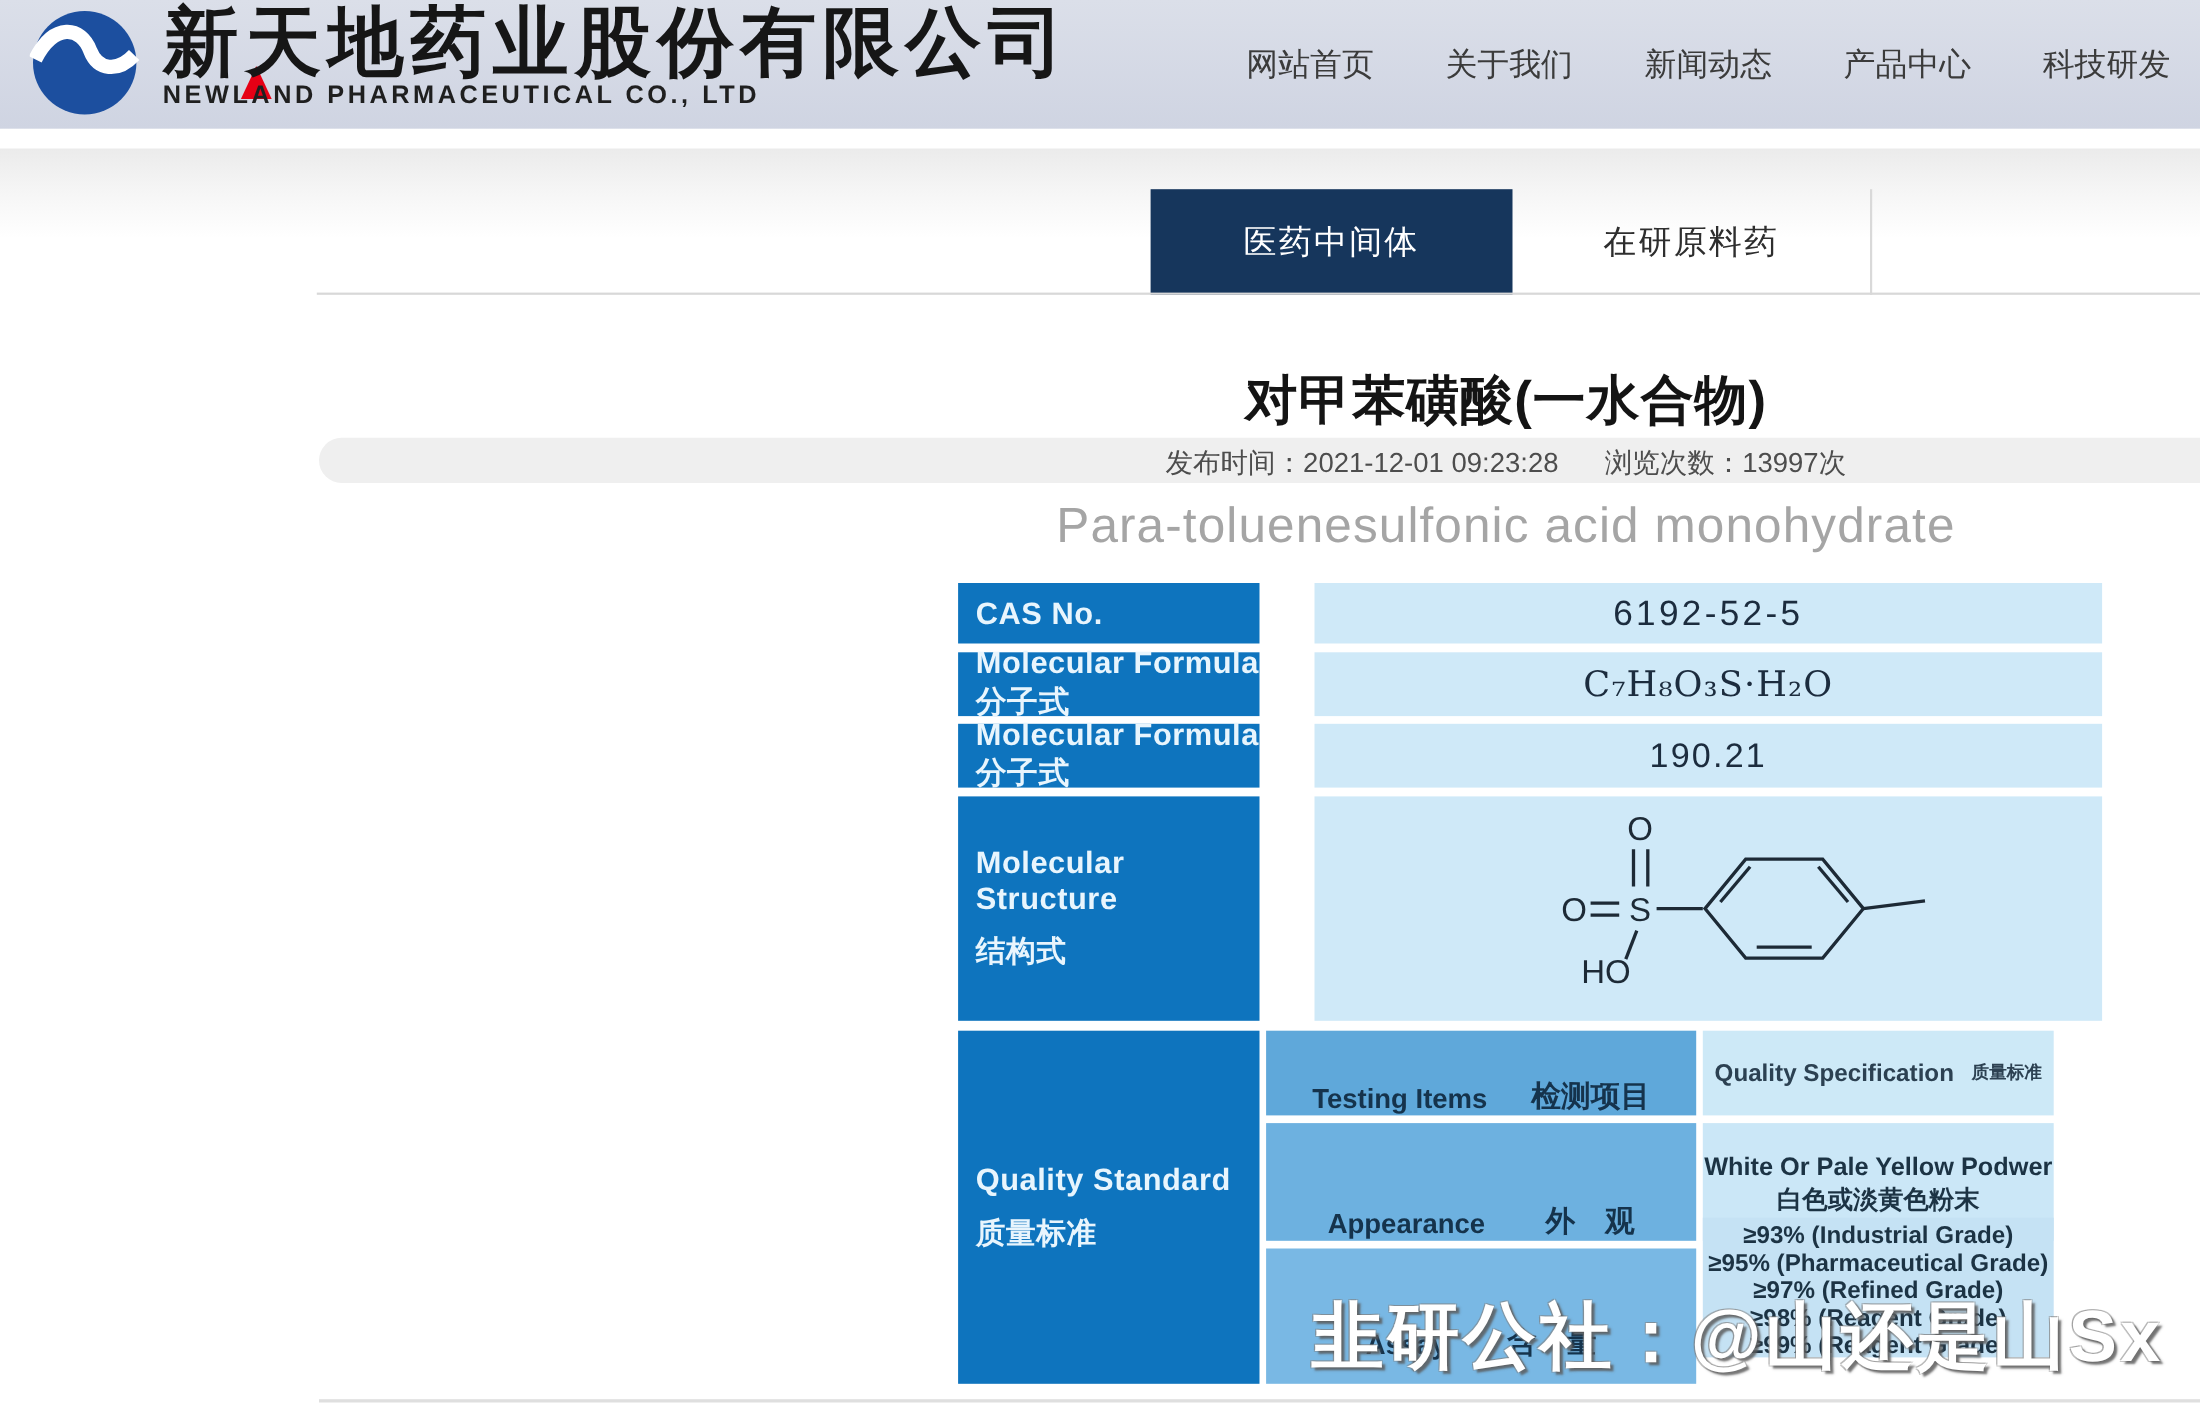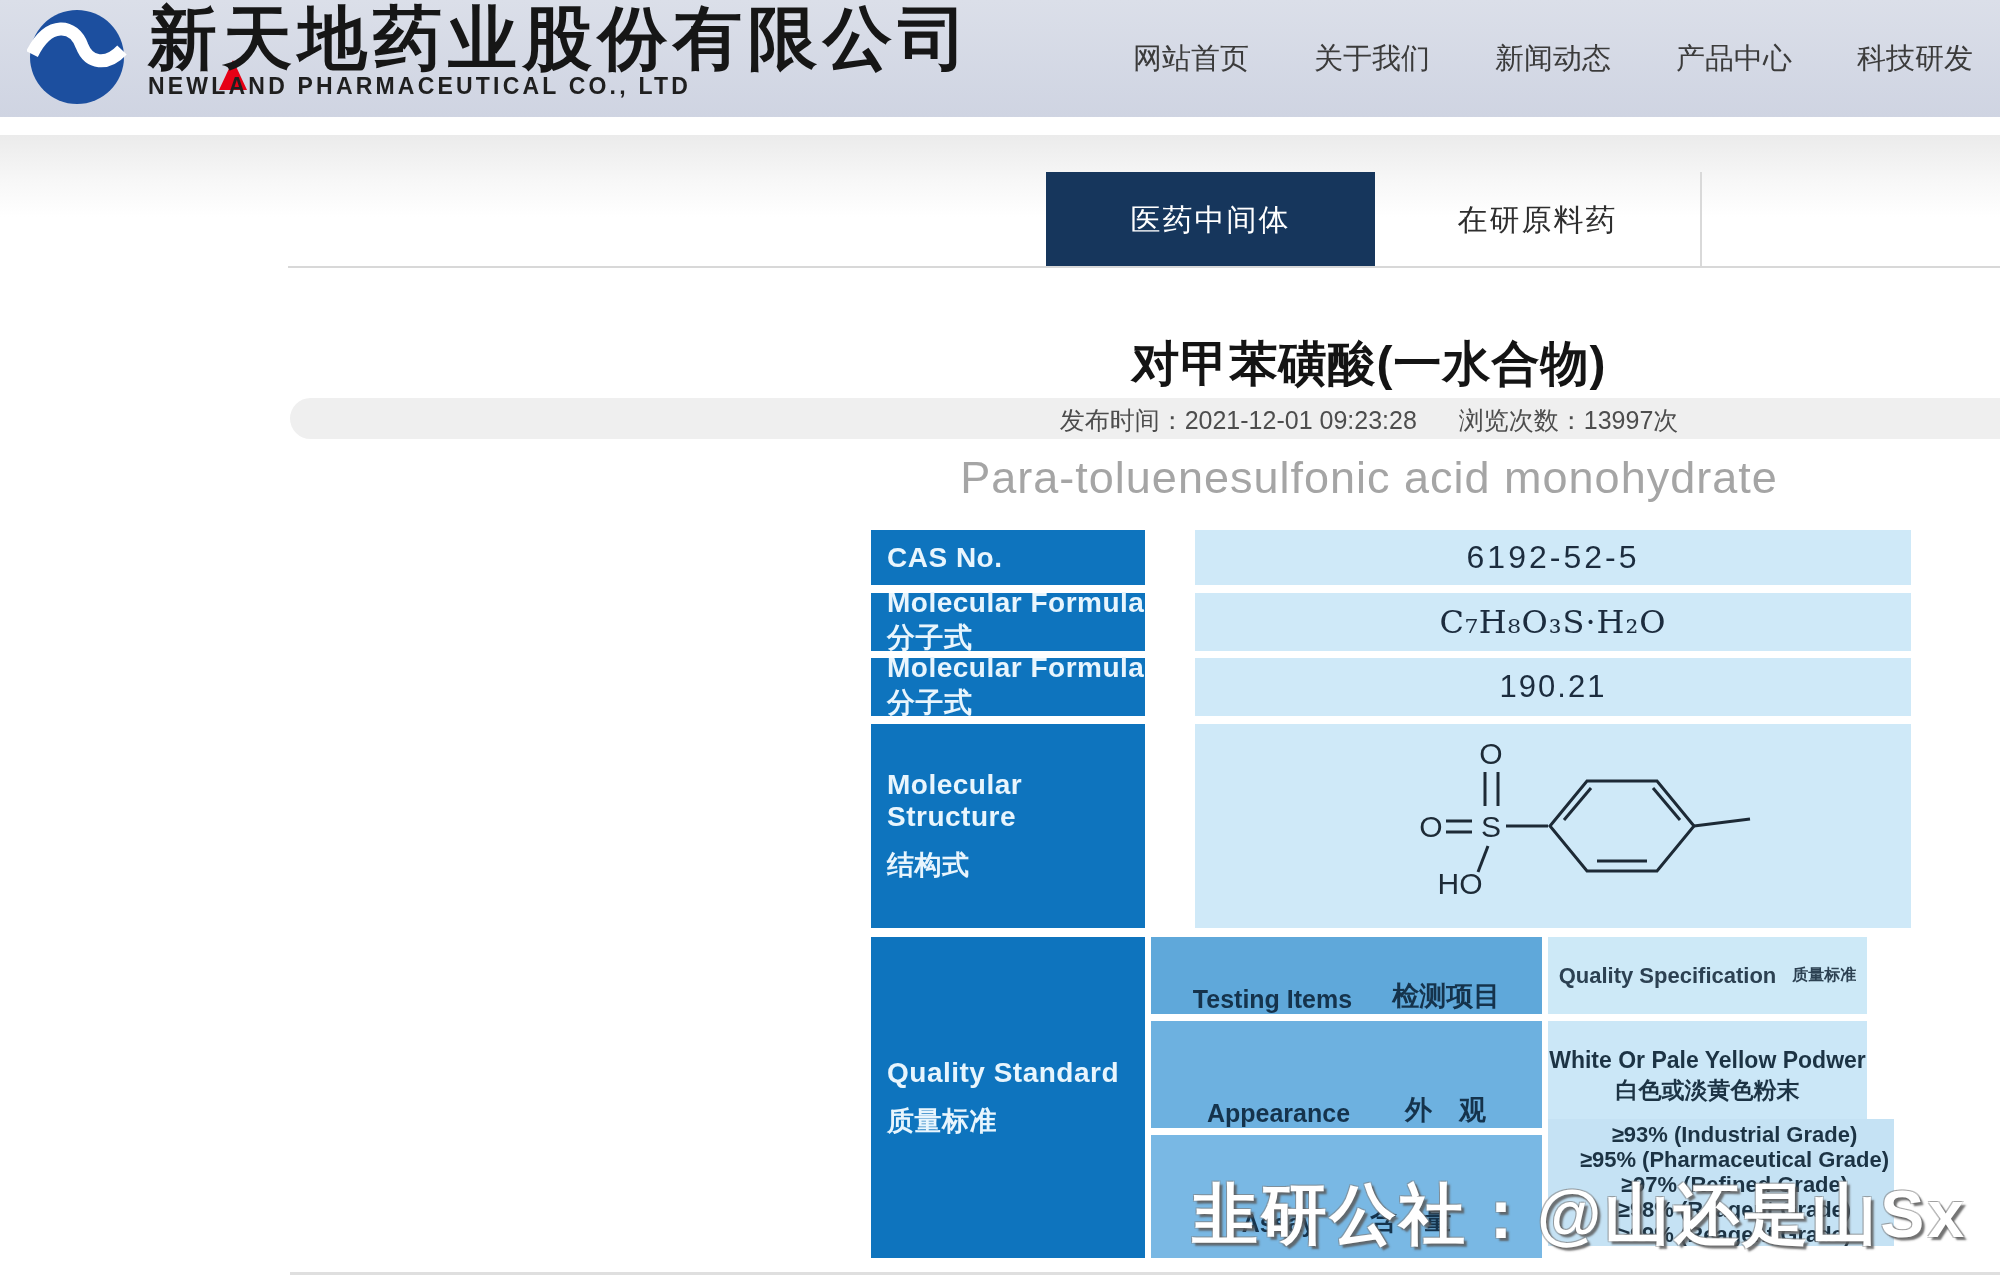--- a/index.html
+++ b/index.html
@@ -170,21 +170,21 @@
     </div>
     <div class="sub-right" style="top:491px;height:107px;background:#cbe7f7;">
       <span class="spec-line1">White Or Pale Yellow Podwer</span>
       <span class="spec-line2">白色或淡黄色粉末</span>
     </div>
 
     <div class="sub-mid" style="top:605px;height:123px;background:#79b8e4;gap:55px;padding-bottom:20px;box-sizing:border-box;">
       <span class="mid-en">Assay</span>
       <span class="mid-cn">含　量</span>
     </div>
-    <div class="sub-right assay-specs" style="top:589px;height:123px;background:#c5e2f4;overflow:hidden;padding-left:27px;">
+    <div class="sub-right assay-specs" style="top:577px;height:123px;background:#c5e2f4;overflow:hidden;">
       <div class="spec-line">≥93% (Industrial Grade)</div>
       <div class="spec-line">≥95% (Pharmaceutical Grade)</div>
       <div class="spec-line">≥97% (Refined Grade)</div>
       <div class="spec-line">≥98% (Reagent Grade)</div>
       <div class="spec-line">≥99% (Reagent Grade)</div>
     </div>
   </div>
 
   <div class="watermark">韭研公社：@山还是山Sx</div>
   <div class="bottom-rule"></div>

